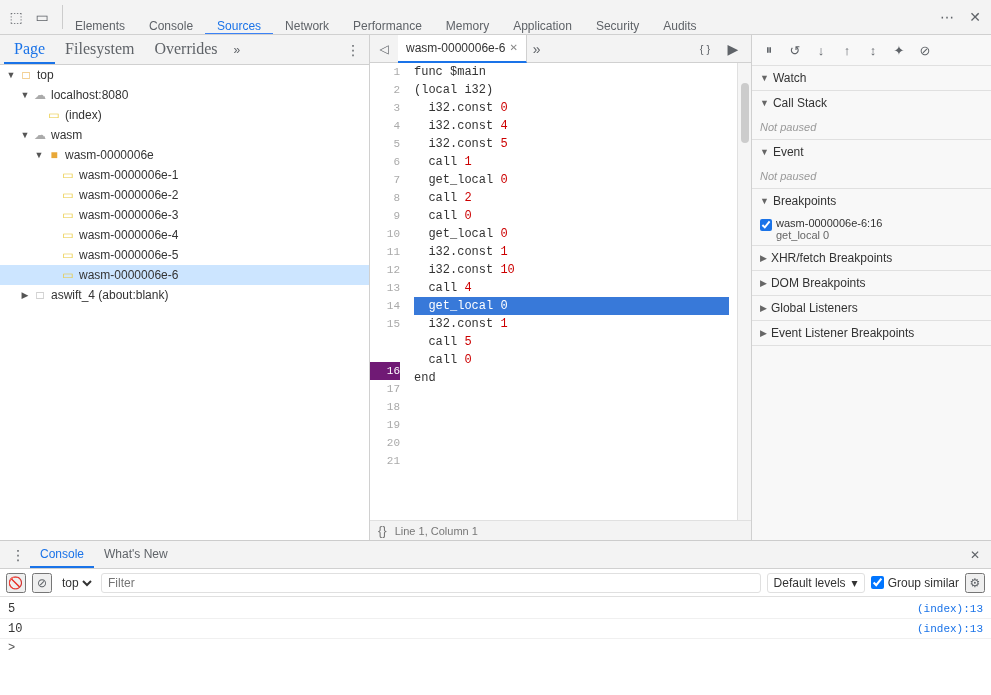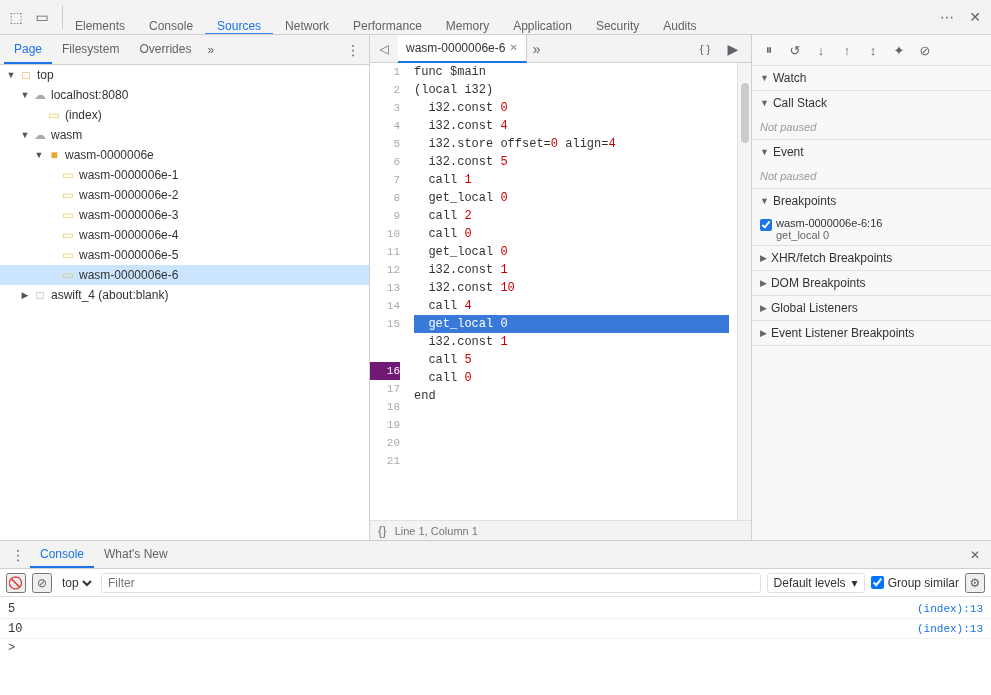--- a/index.html
+++ b/index.html
@@ -9,21 +9,21 @@
     .top-toolbar { display: flex; align-items: center; background: #f3f3f3; border-bottom: 1px solid #d0d0d0; height: 35px; padding: 0 4px; flex-shrink: 0; }
     .top-toolbar-icons { display: flex; align-items: center; gap: 2px; padding-right: 8px; border-right: 1px solid #ccc; }
     .icon-btn { width: 24px; height: 24px; display: flex; align-items: center; justify-content: center; cursor: pointer; border-radius: 3px; color: #5f6368; font-size: 14px; border: none; background: none; }
     .tabs-main { display: flex; align-items: center; height: 100%; overflow: hidden; margin-top: 19px; }
     .tab-item { padding: 0 12px; display: flex; align-items: center; cursor: pointer; border-bottom: 2px solid transparent; color: #5f6368; font-size: 12px; white-space: nowrap; }
     .tab-item.active { color: #1a73e8; border-bottom: 1px solid #3b82f6; }
     .top-toolbar-right { margin-left: auto; display: flex; align-items: center; gap: 4px; }
 
     
     .secondary-toolbar { display: flex; align-items: center; background: #f3f3f3; border-bottom: 1px solid #d0d0d0; height: 30px; padding: 0 4px; flex-shrink: 0; }
-    .sub-tab { padding: 0 10px; height: 100%; display: flex; align-items: center; cursor: pointer; font-size: 12px; color: #5f6368; border-bottom: 2px solid transparent; }
+    .sub-tab { padding: 0 10px; height: 100%; display: flex; align-items: center; cursor: pointer; font-size: 16px; color: #5f6368; border-bottom: 2px solid transparent; font-family: Liberation Serif, serif; }
     .sub-tab.active { color: #1a73e8; border-bottom: 2px solid #1a73e8; }
     .more-btn { padding: 0 6px; cursor: pointer; color: #5f6368; }
 
     
     .file-tab-bar { display: flex; align-items: center; background: #f3f3f3; border-bottom: 1px solid #d0d0d0; height: 28px; flex-shrink: 0; }
     .expand-btn { width: 28px; height: 28px; display: flex; align-items: center; justify-content: center; cursor: pointer; color: #5f6368; }
     .file-tab { display: flex; align-items: center; padding: 0 8px; height: 28px; background: #fff; border-right: 1px solid #d0d0d0; border-bottom: 2px solid #1a73e8; font-size: 12px; cursor: pointer; gap: 4px; }
     .file-tab-close { color: #888; font-size: 10px; cursor: pointer; }
     .more-tabs-btn { padding: 0 6px; cursor: pointer; color: #5f6368; font-size: 14px; }
 
@@ -252,21 +252,20 @@
           <div class="line-number">18</div>
           <div class="line-number">19</div>
           <div class="line-number">20</div>
           <div class="line-number">21</div>
         </div>
         <div class="code-content">
           <div class="code-line">func $main</div>
           <div class="code-line">(local i32)</div>
           <div class="code-line">  i32.const <span class="num">0</span></div>
           <div class="code-line">  i32.const <span class="num">4</span></div>
-          <div class="code-line">  i32.store offset=<span class="num">0</span> align=<span class="num">4</span></div>
           <div class="code-line">  i32.const <span class="num">5</span></div>
           <div class="code-line">  call <span class="num">1</span></div>
           <div class="code-line">  get_local <span class="num">0</span></div>
           <div class="code-line">  call <span class="num">2</span></div>
           <div class="code-line">  call <span class="num">0</span></div>
           <div class="code-line">  get_local <span class="num">0</span></div>
           <div class="code-line">  i32.const <span class="num">1</span></div>
           <div class="code-line">  i32.const <span class="num">10</span></div>
           <div class="code-line">  call <span class="num">4</span></div>
           <div class="code-line current-line">  get_local <span style="color:#fff;">0</span></div>

